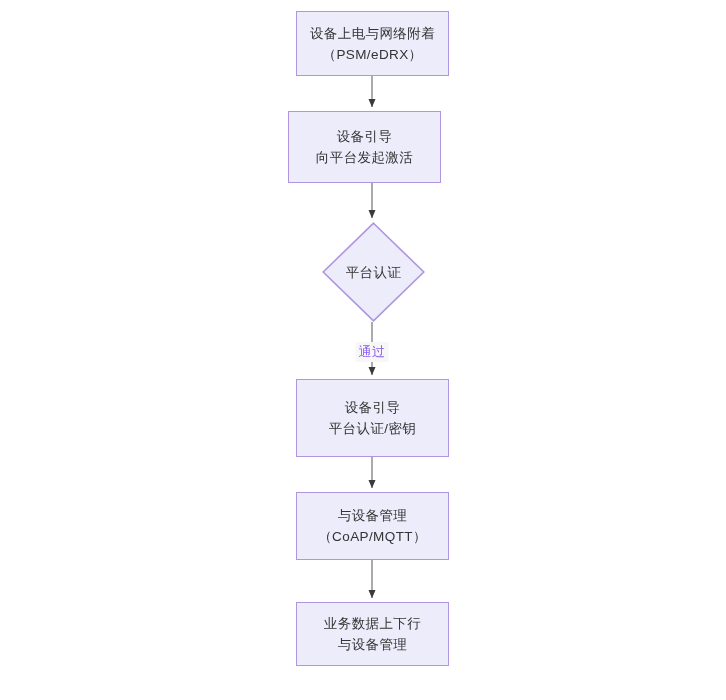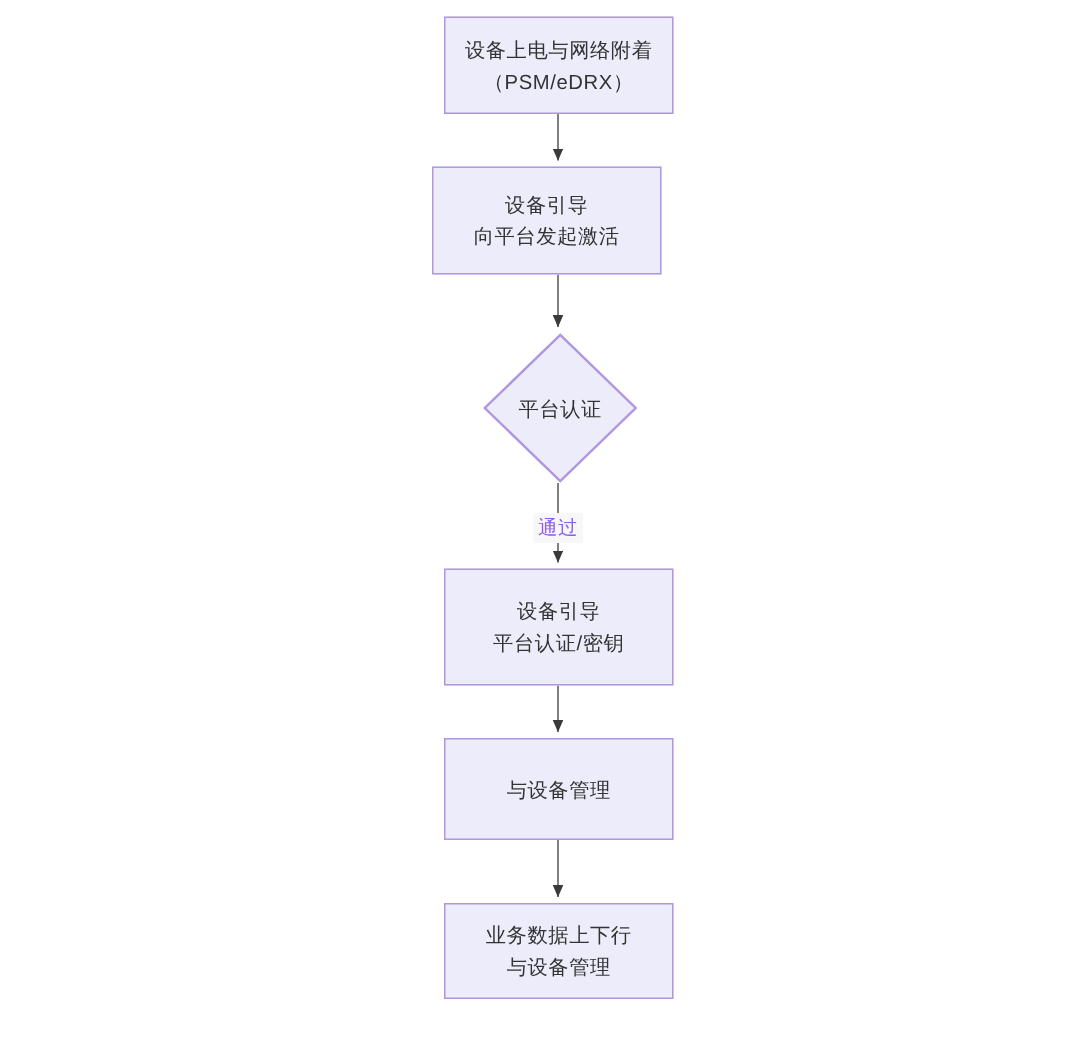--- a/index.html
+++ b/index.html
@@ -133,20 +133,21 @@
 
   <div class="edge-label" style="left:372px; top:352px;">通过</div>
 
   <div class="node process" style="left:296px; top:379px; width:153px; height:78px;">
     <span class="node-text">设备引导</span>
     <span class="node-text">平台认证/密钥</span>
   </div>
 
   <div class="node process" style="left:296px; top:492px; width:153px; height:68px;">
     <span class="node-text">与设备管理</span>
+    <span class="node-text">（CoAP/MQTT）</span>
   </div>
 
   <div class="node process" style="left:296px; top:602px; width:153px; height:64px;">
     <span class="node-text">业务数据上下行</span>
     <span class="node-text">与设备管理</span>
   </div>
 
 </div>
 
 </body></html>

